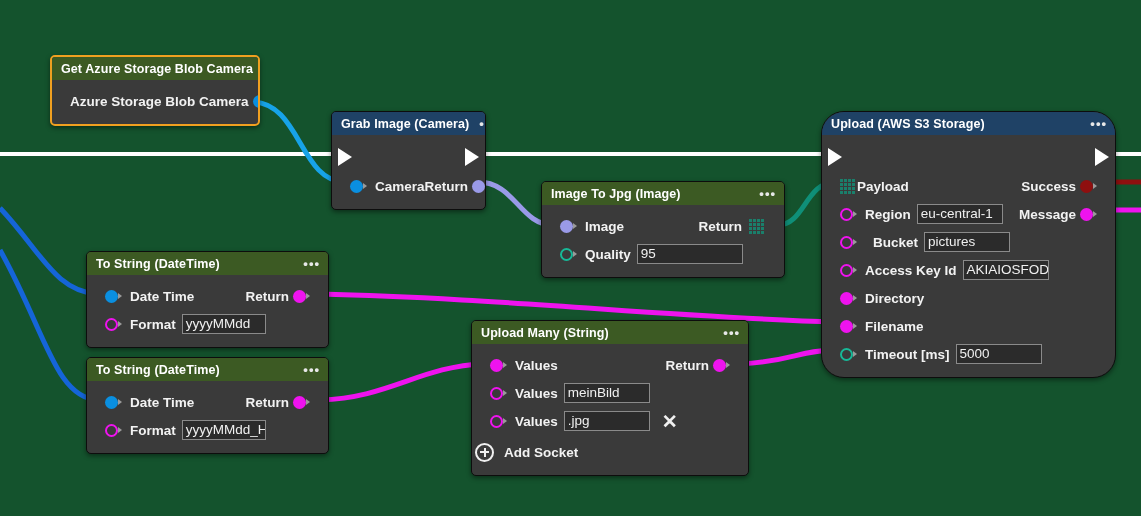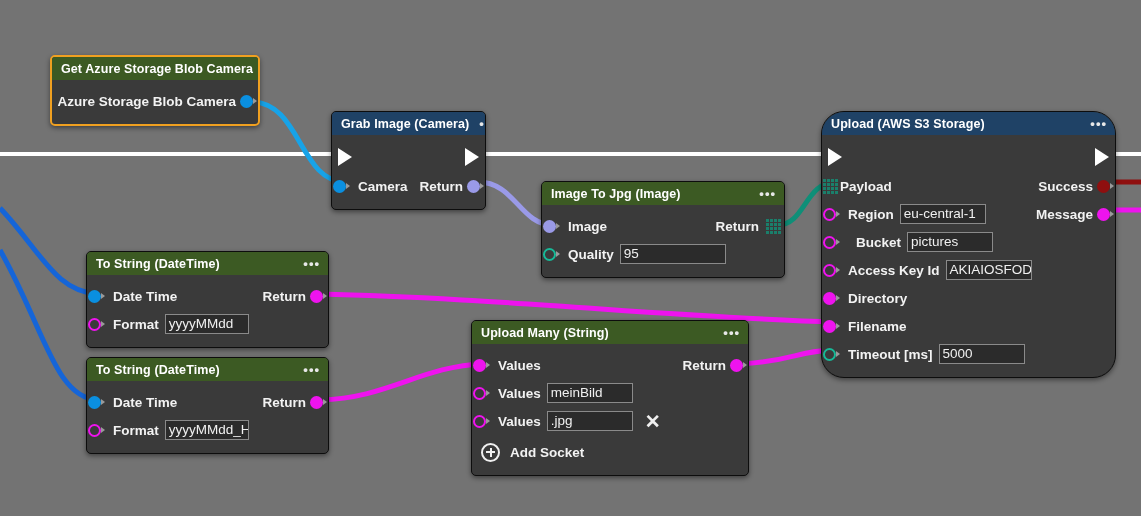--- a/index.html
+++ b/index.html
@@ -5,21 +5,21 @@
   * { box-sizing: border-box; margin: 0; padding: 0; }
   html, body {
     width: 1141px; height: 516px;
     background: #2e2e2e;
     font-family: "Liberation Sans", sans-serif;
     overflow: hidden;
   }
   #canvas {
     position: relative;
     width: 1141px; height: 516px;
-    background: #737373;
+    background: #14532d;
   }
   #wires { position: absolute; inset: 0; width: 1141px; height: 516px; pointer-events: none; }
 
   .node {
     position: absolute;
     background: #3a3a3a;
     border: 1px solid #0d0d0d;
     border-radius: 5px;
     box-shadow: 0 2px 5px rgba(0,0,0,.45);
     overflow: hidden;
@@ -33,21 +33,21 @@
     letter-spacing: .1px; white-space: nowrap;
   }
   .hdr-green { background: #3c5a23; }
   .hdr-blue  { background: #1f4266; }
   .dots { font-size: 13px; letter-spacing: 1px; color: #e8e8e8; padding-left: 10px; }
 
   .node-body { padding: 7px 0 9px 0; }
 
   .row {
     display: flex; align-items: center;
-    height: 28px; padding: 0 1px;
+    height: 28px; padding: 0 18px;
     position: relative;
   }
   .row.exec { height: 30px; justify-content: space-between; padding: 0 6px; }
   .lbl {
     color: #f2f2f2; font-size: 13.5px; font-weight: bold; white-space: nowrap;
   }
   .spacer { flex: 1 1 auto; }
 
   
   .sock { position: relative; width: 17px; height: 15px; flex: 0 0 auto; }
@@ -97,21 +97,21 @@
     white-space: nowrap;
     overflow: hidden;
     line-height: 18px;
     display: inline-block;
   }
 
   .xbtn {
     color: #f0f0f0; font-size: 19px; font-weight: bold;
     line-height: 1; margin-left: 12px; cursor: pointer;
   }
-  .addsock { display: flex; align-items: center; height: 28px; padding: 0 9px; margin-top: 3px; }
+  .addsock { display: flex; align-items: center; height: 28px; padding: 0 3px; margin-top: 3px; }
   .plus {
     width: 19px; height: 19px; border-radius: 50%;
     border: 2px solid #f0f0f0; position: relative; flex: 0 0 auto;
   }
   .plus::before, .plus::after {
     content: ""; position: absolute; background: #f0f0f0;
   }
   .plus::before { left: 3px; top: 6.5px; width: 9px; height: 2px; }
   .plus::after  { top: 3px; left: 6.5px; height: 9px; width: 2px; }
   .addsock .lbl { margin-left: 10px; }

